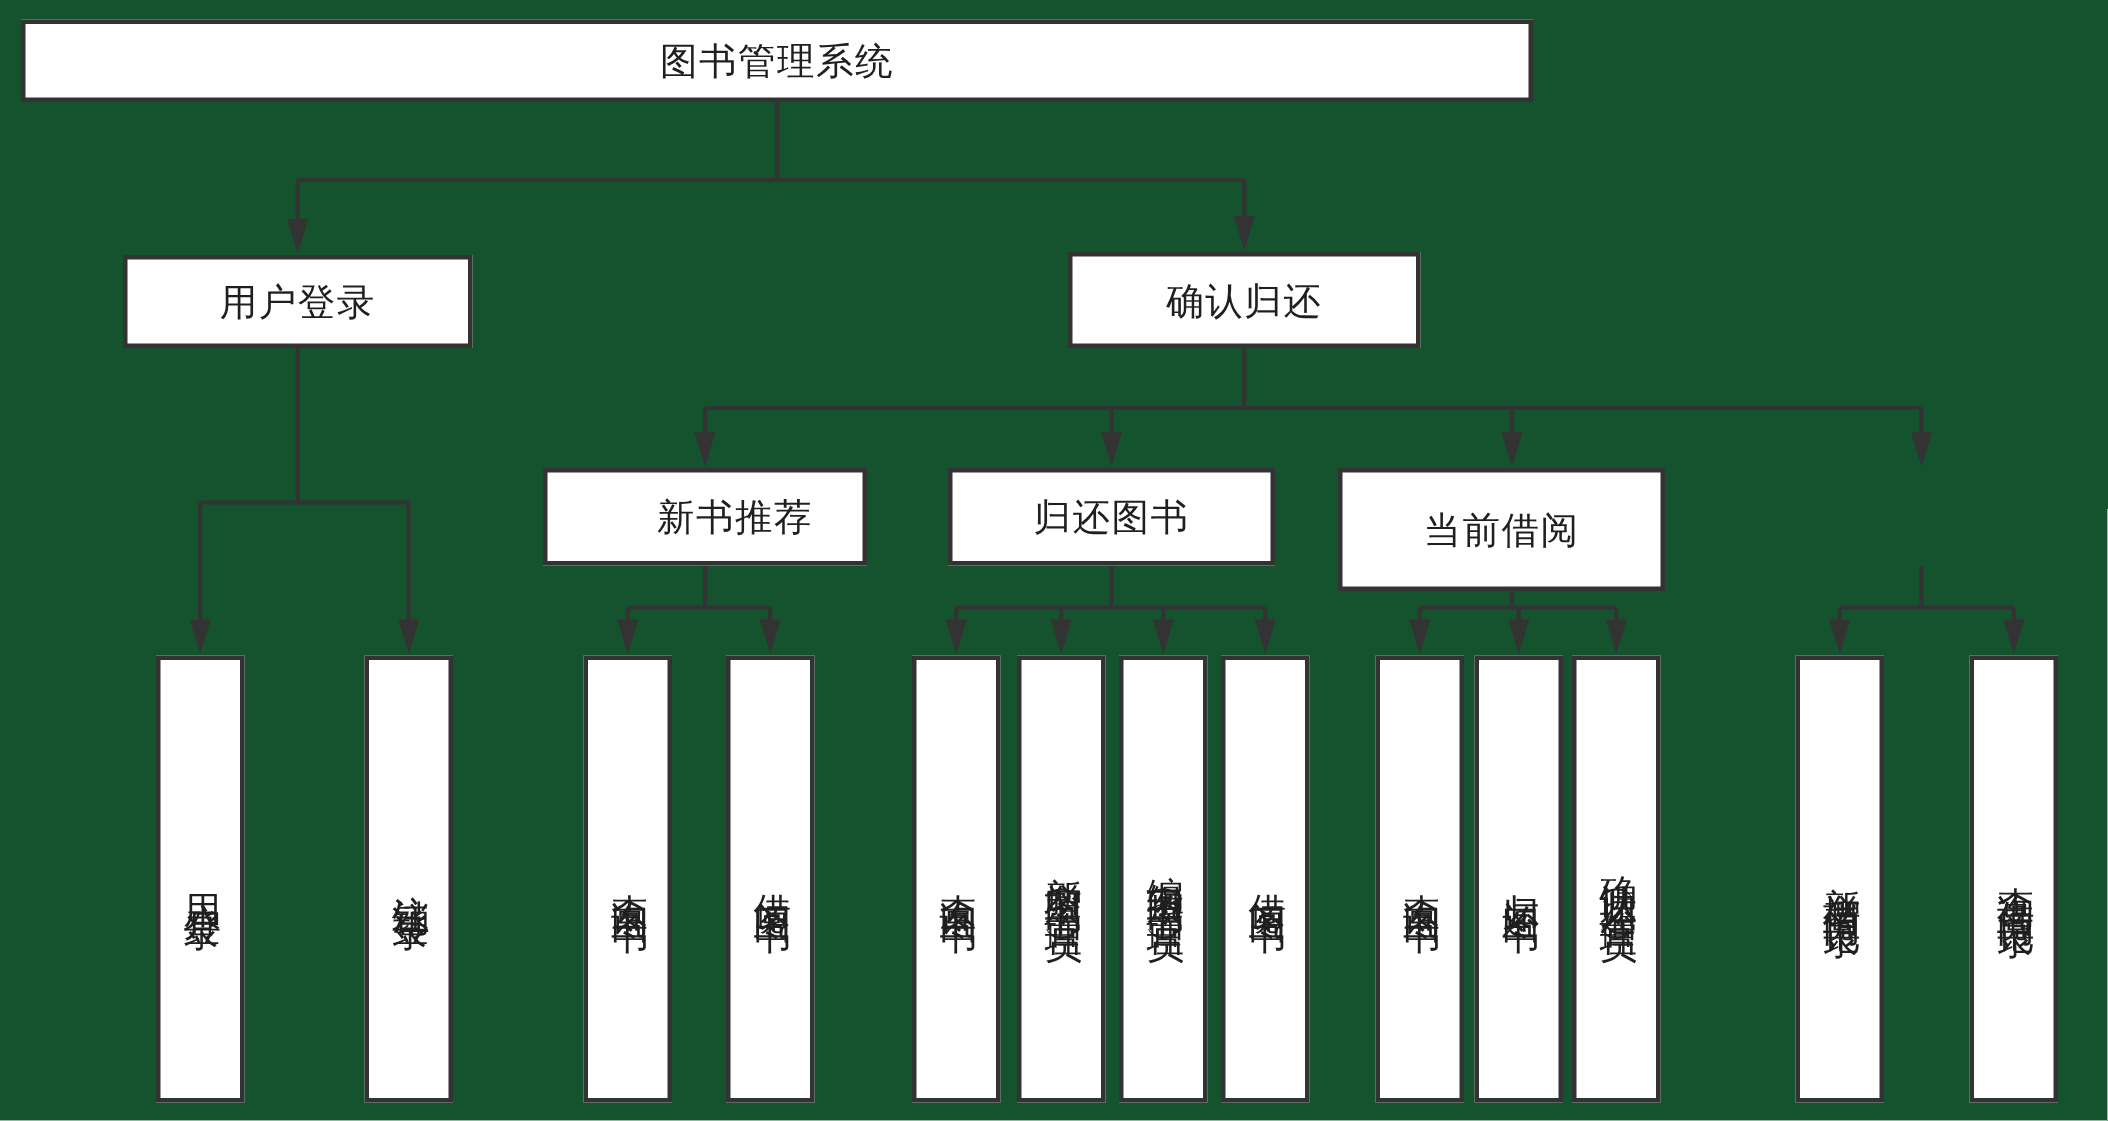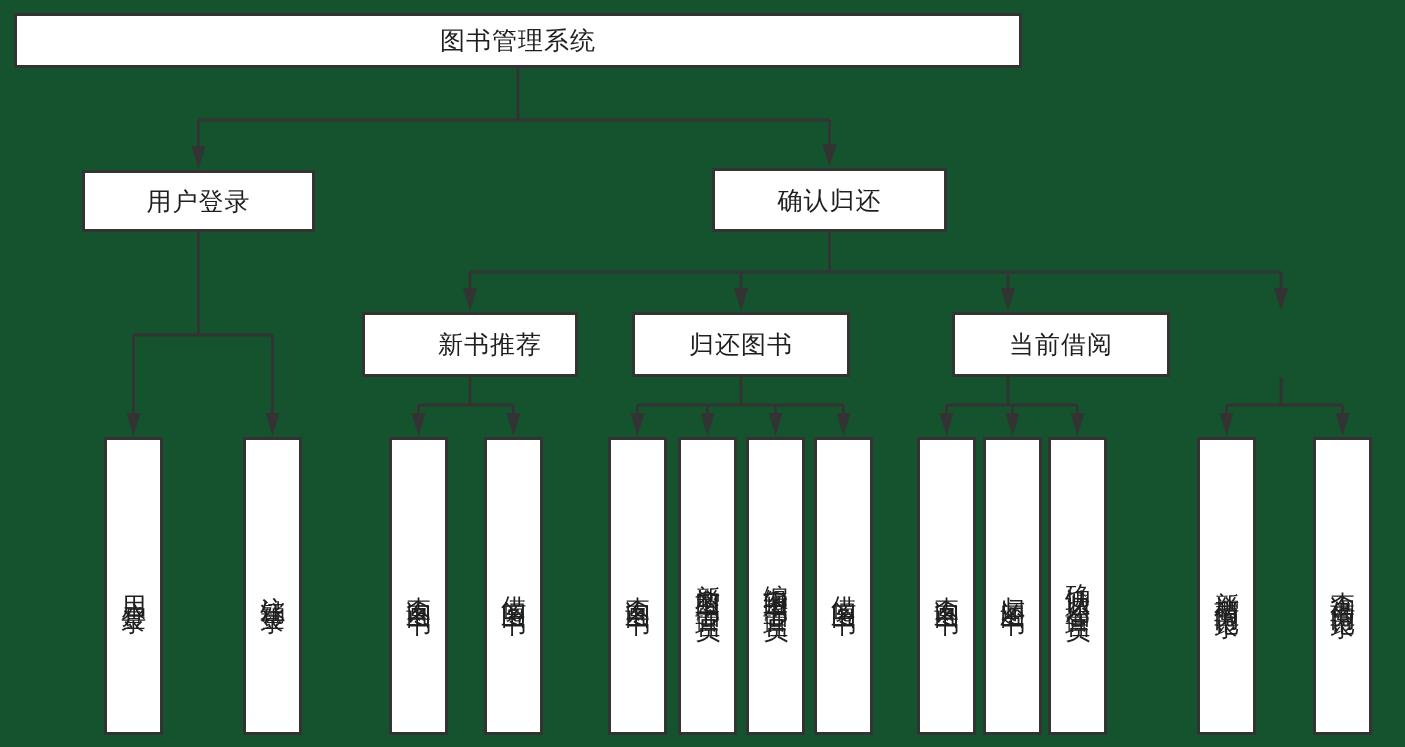--- a/index.html
+++ b/index.html
@@ -97,21 +97,21 @@
     </g>
   </svg>
 
   <div class="node hbox" style="left:14px; top:13px; width:1008px; height:55px;">图书管理系统</div>
 
   <div class="node hbox" style="left:82px; top:170px; width:233px; height:62px;">用户登录</div>
   <div class="node hbox" style="left:712px; top:168px; width:235px; height:64px;">确认归还</div>
 
   <div class="node hbox" style="left:362px; top:312px; width:216px; height:65px;padding-left:40px;">新书推荐</div>
   <div class="node hbox" style="left:632px; top:312px; width:218px; height:65px;">归还图书</div>
-  <div class="node hbox" style="left:952px; top:312px; width:218px; height:65px;text-align:center;">当前借阅</div>
+  <div class="node hbox" style="left:892px; top:312px; width:218px; height:82px;text-align:center;">当前借阅</div>
 
   <div class="node vbox" style="left:104px; top:437px; width:59px; height:298px;">用户登录</div>
   <div class="node vbox" style="left:243px; top:437px; width:59px; height:298px;">注销登录</div>
 
   <div class="node vbox" style="left:389px; top:437px; width:59px; height:298px;">查询图书</div>
   <div class="node vbox" style="left:484px; top:437px; width:59px; height:298px;">借阅图书</div>
 
   <div class="node vbox" style="left:608px; top:437px; width:59px; height:298px;">查询图书</div>
   <div class="node vbox" style="left:678px; top:437px; width:59px; height:298px;">新增图书（管理员）</div>
   <div class="node vbox" style="left:746px; top:437px; width:59px; height:298px;">编辑图书（管理员）</div>

